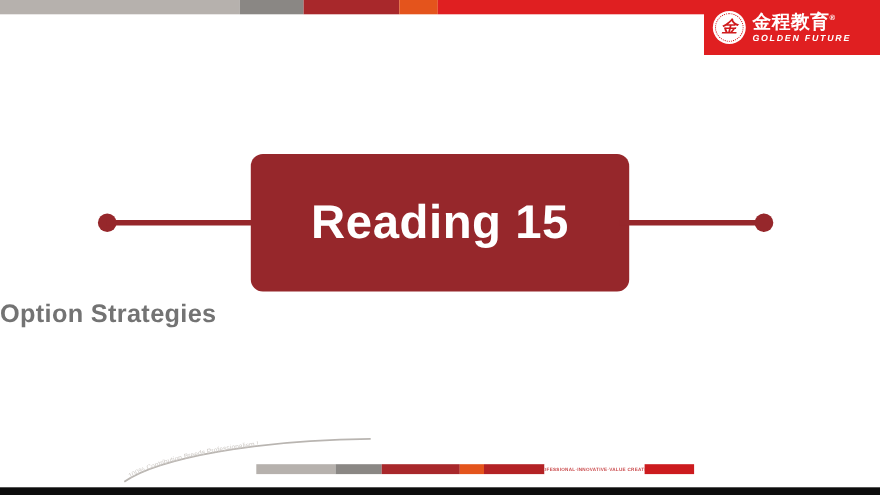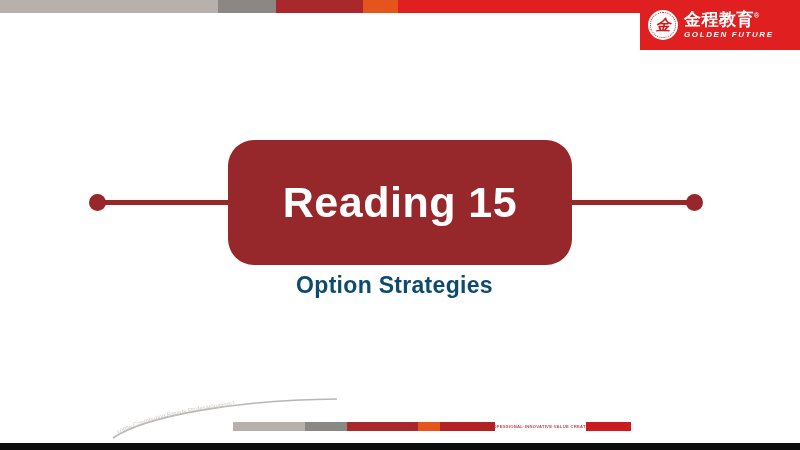--- a/index.html
+++ b/index.html
@@ -97,21 +97,21 @@
   #center-wrap {
     position: absolute;
     left: 0; top: 140px;
     width: 800px; height: 180px;
   }
   #title-box {
     position: absolute;
     left: 228px; top: 0px;
     width: 344px; height: 125px;
     background: #96272b;
-    border-radius: 26px;
+    border-radius: 11px;
     display: flex;
     align-items: center;
     justify-content: center;
   }
   #title-text {
     color: #ffffff;
     font-size: 43px;
     font-weight: bold;
     letter-spacing: 0.5px;
     line-height: 1;
@@ -131,22 +131,22 @@
     border-radius: 50%;
     background: #96272b;
   }
   #dot-left  { left: 89px; }
   #dot-right { left: 686px; }
 
   #subtitle {
     position: absolute;
     left: 0; top: 132px;
     width: 789px;
-    text-align: center;
-    color: #0c4a6e;
+    text-align: left;
+    color: #737373;
     font-size: 23px;
     font-weight: bold;
     letter-spacing: 0.3px;
   }
 
   
   #footer-arc {
     position: absolute;
     left: 105px; top: 398px;
     width: 240px; height: 42px;

